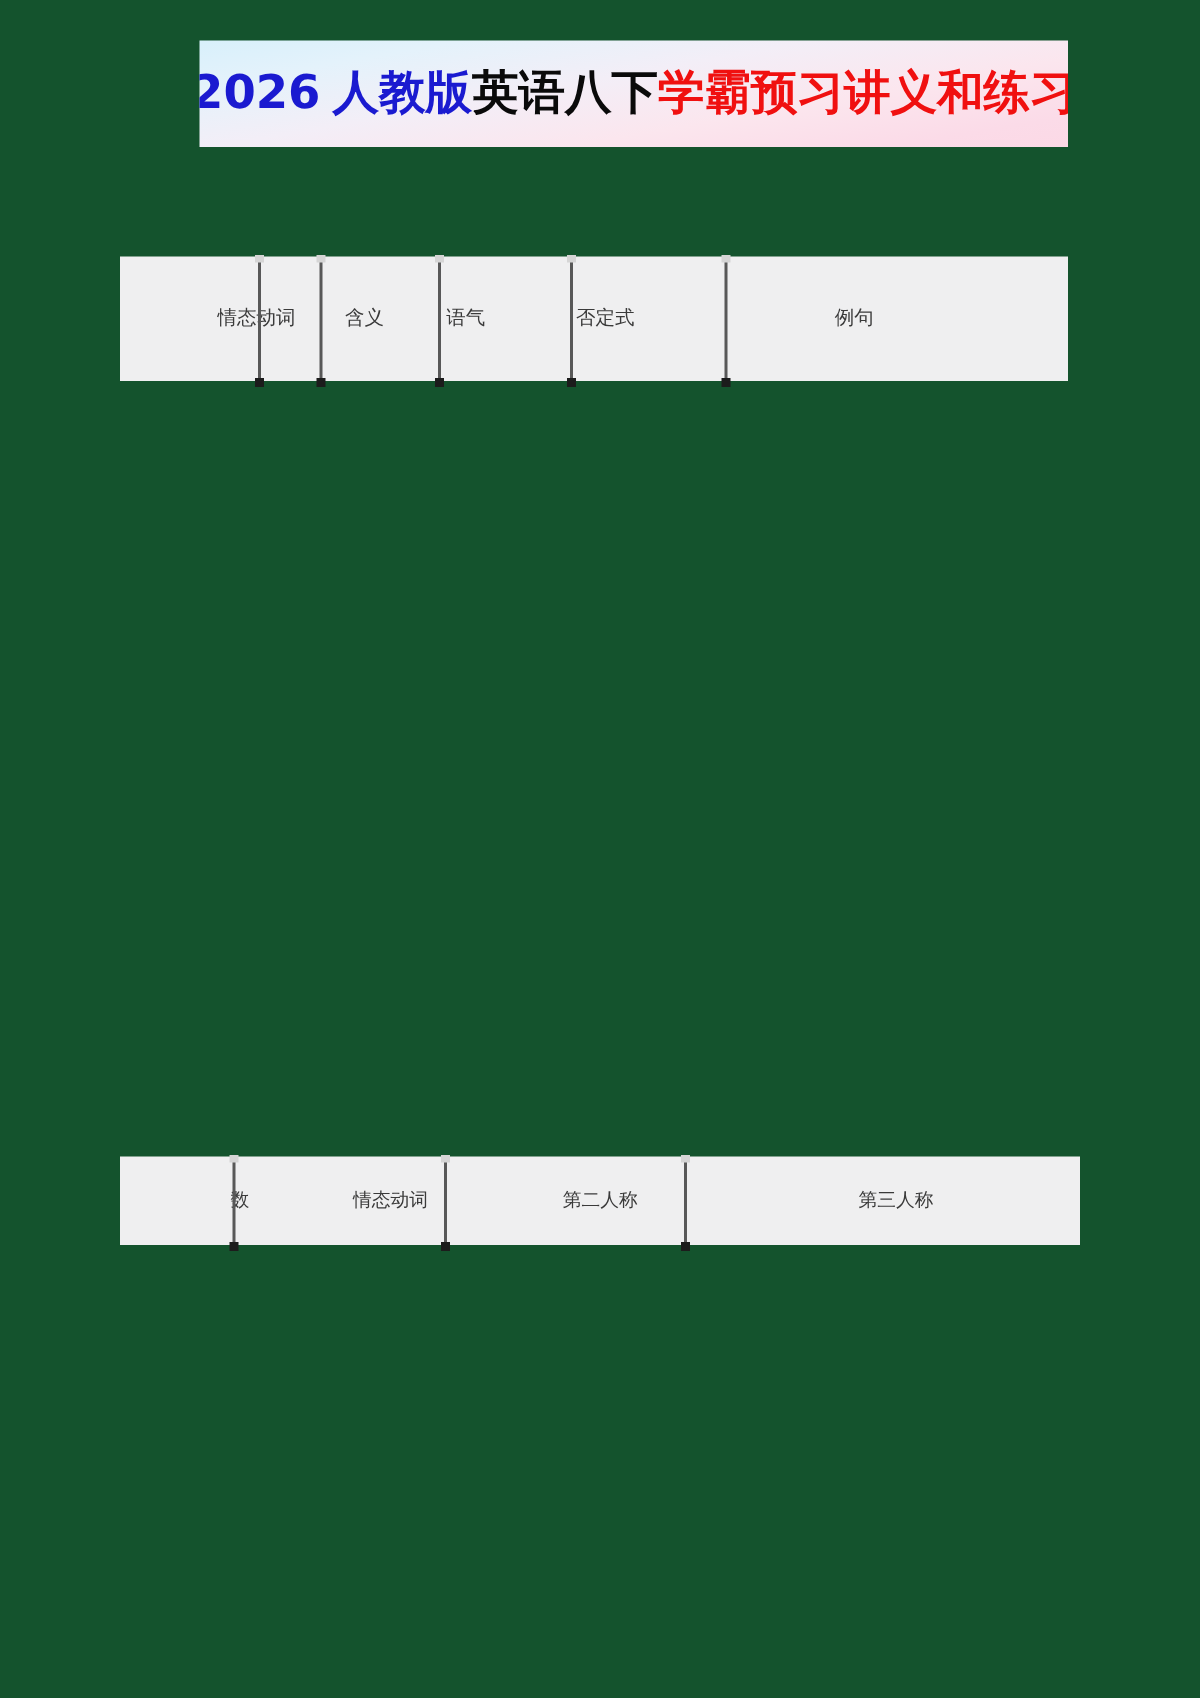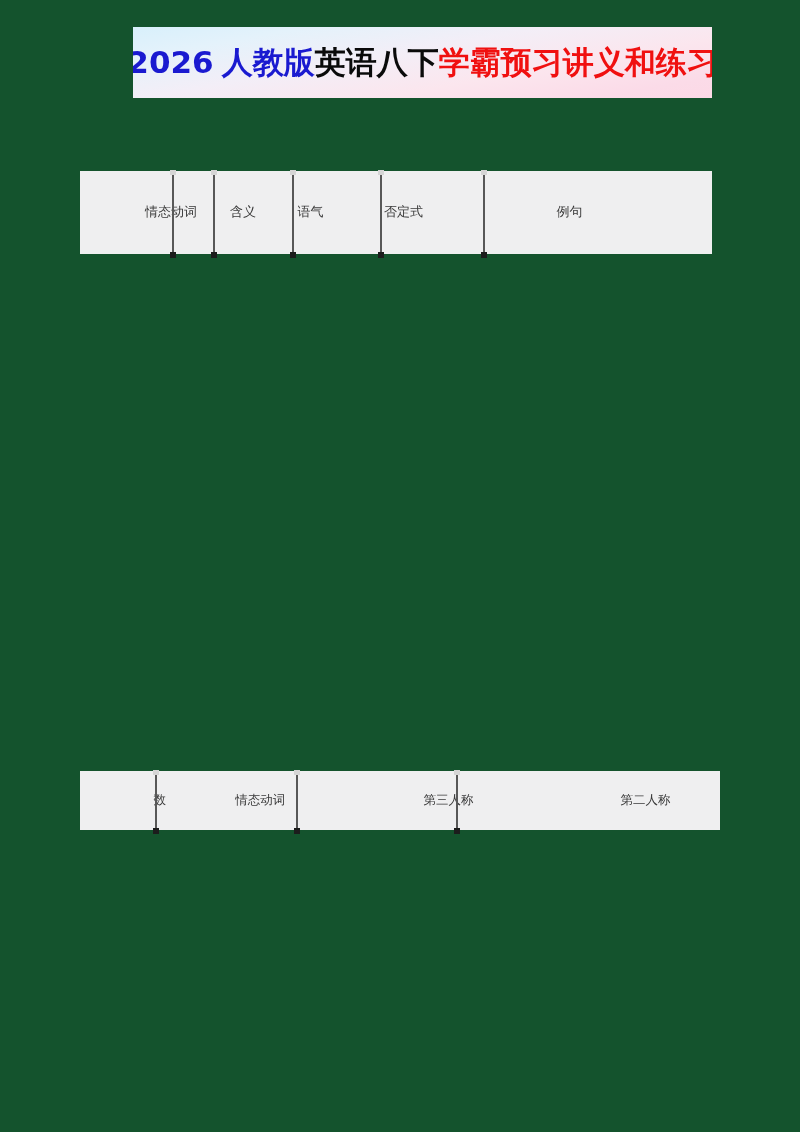--- a/index.html
+++ b/index.html
@@ -168,25 +168,25 @@
   </div>
 
   <div class="doc-table" id="table-person">
     <div class="row">
       <div class="cell" style="width:75px">
         <span class="cell-text">数</span>
       </div>
       <div class="cell" style="width:141px">
         <span class="cell-text">情态动词</span>
       </div>
+      <div class="cell" style="width:160px">
+        <span class="cell-text">第二人称</span>
+      </div>
       <div class="cell" style="width:264px">
         <span class="cell-text">第三人称</span>
-      </div>
-      <div class="cell" style="width:160px">
-        <span class="cell-text">第二人称</span>
       </div>
 
       <div class="vrule" style="left:75px"></div>
       <div class="vrule" style="left:216px"></div>
       <div class="vrule" style="left:376px"></div>
     </div>
   </div>
 
 </div>
 

